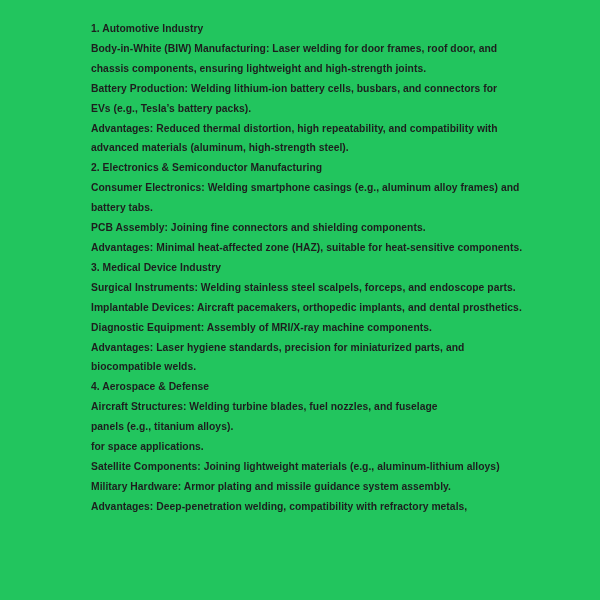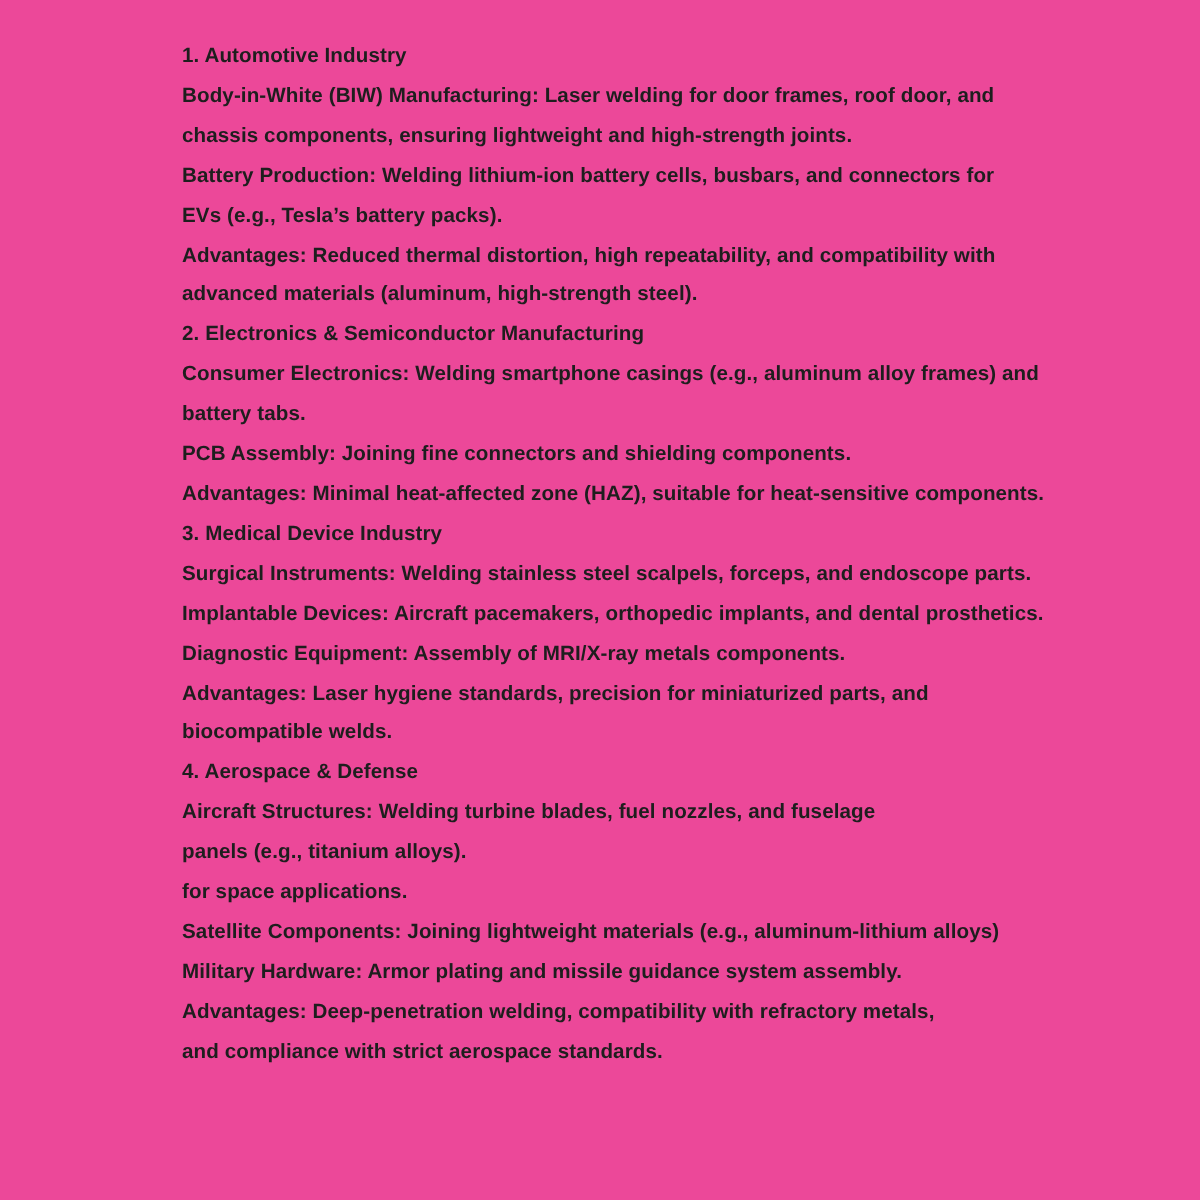--- a/index.html
+++ b/index.html
@@ -4,21 +4,21 @@
 <style>
   html, body {
     margin: 0;
     padding: 0;
     background: #ffffff;
   }
   .viewport {
     position: relative;
     width: 600px;
     height: 600px;
-    background: #ec4899;
+    background: #22c55e;
     overflow: hidden;
   }
   .doc-page {
     position: absolute;
     top: 19px;
     left: 91px;
     width: 470px;
   }
   .doc-line {
     font-family: "Liberation Sans", sans-serif;
@@ -43,25 +43,24 @@
     <div class="doc-line">Advantages: Reduced thermal distortion, high repeatability, and compatibility with</div>
     <div class="doc-line">advanced materials (aluminum, high-strength steel).</div>
     <div class="doc-line">2. Electronics &amp; Semiconductor Manufacturing</div>
     <div class="doc-line">Consumer Electronics: Welding smartphone casings (e.g., aluminum alloy frames) and</div>
     <div class="doc-line">battery tabs.</div>
     <div class="doc-line">PCB Assembly: Joining fine connectors and shielding components.</div>
     <div class="doc-line">Advantages: Minimal heat-affected zone (HAZ), suitable for heat-sensitive components.</div>
     <div class="doc-line">3. Medical Device Industry</div>
     <div class="doc-line">Surgical Instruments: Welding stainless steel scalpels, forceps, and endoscope parts.</div>
     <div class="doc-line">Implantable Devices: Aircraft pacemakers, orthopedic implants, and dental prosthetics.</div>
-    <div class="doc-line">Diagnostic Equipment: Assembly of MRI/X-ray metals components.</div>
+    <div class="doc-line">Diagnostic Equipment: Assembly of MRI/X-ray machine components.</div>
     <div class="doc-line">Advantages: Laser hygiene standards, precision for miniaturized parts, and</div>
     <div class="doc-line">biocompatible welds.</div>
     <div class="doc-line">4. Aerospace &amp; Defense</div>
     <div class="doc-line">Aircraft Structures: Welding turbine blades, fuel nozzles, and fuselage</div>
     <div class="doc-line">panels (e.g., titanium alloys).</div>
     <div class="doc-line">for space applications.</div>
     <div class="doc-line">Satellite Components: Joining lightweight materials (e.g., aluminum-lithium alloys)</div>
     <div class="doc-line">Military Hardware: Armor plating and missile guidance system assembly.</div>
     <div class="doc-line">Advantages: Deep-penetration welding, compatibility with refractory metals,</div>
-    <div class="doc-line">and compliance with strict aerospace standards.</div>
   </div>
 </div>
 
 </body></html>

